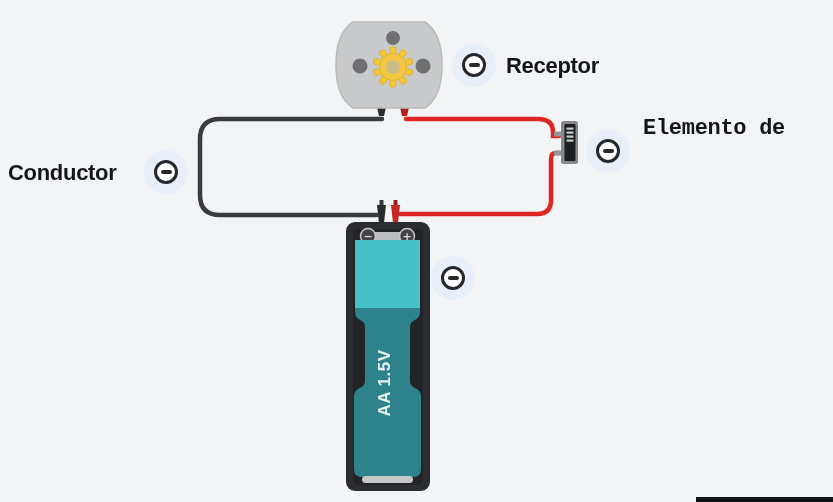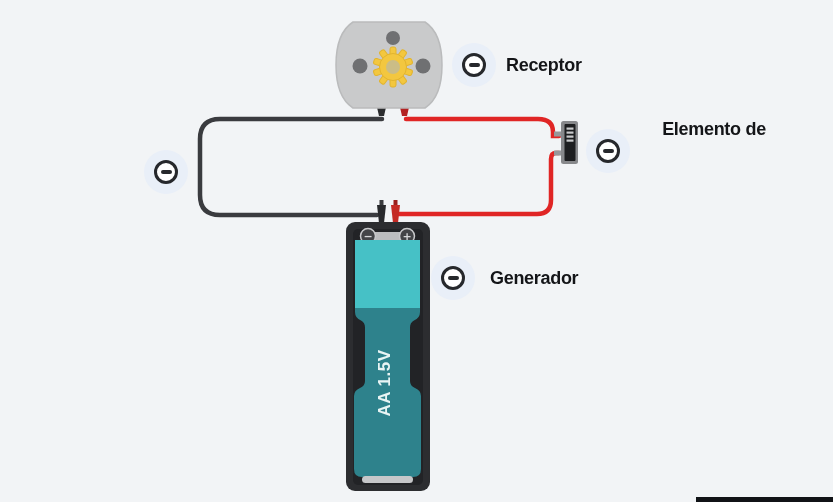--- a/index.html
+++ b/index.html
@@ -8,27 +8,27 @@
     position:relative;
     width:833px;height:502px;
     background:#f2f4f6;
     overflow:hidden;
   }
   .stage svg{position:absolute;left:0;top:0;}
   .wire{fill:none;stroke-width:4.5;stroke-linecap:round;}
   .label{
     position:absolute;
     font-weight:bold;
-    font-size:18px;
+    font-size:22px;
     letter-spacing:-0.3px;
     color:#141518;
     line-height:27px;
     white-space:nowrap;
   }
-  .label.two-line{line-height:34px;text-align:center;white-space:normal;}
+  .label.two-line{line-height:34px;text-align:center;white-space:normal;font-family:Liberation Mono, monospace;}
   .badge{
     position:absolute;
     width:44px;height:44px;border-radius:50%;
     background:#e9eff8;
     display:flex;align-items:center;justify-content:center;
     cursor:pointer;
   }
   .badge-ring{
     width:24px;height:24px;border-radius:50%;
     background:#ffffff;
@@ -142,27 +142,27 @@
 
   <div class="badge" style="left:586px;top:129px;">
     <div class="badge-ring">
       <div class="badge-bar"></div>
     </div>
   </div>
   <div class="label two-line" style="left:614px;top:112px;width:200px;">
     <div>Elemento de</div>
   </div>
 
+  <div class="label" style="left:8px;top:159px;">Conductor</div>
   <div class="badge" style="left:144px;top:150px;">
     <div class="badge-ring">
       <div class="badge-bar"></div>
     </div>
   </div>
 
   <div class="badge" style="left:431px;top:256px;">
     <div class="badge-ring">
       <div class="badge-bar"></div>
     </div>
   </div>
-  <div class="label" style="left:490px;top:265px;">Generador</div>
 
   <div class="footer-line"></div>
 </div>
 
 </body></html>

